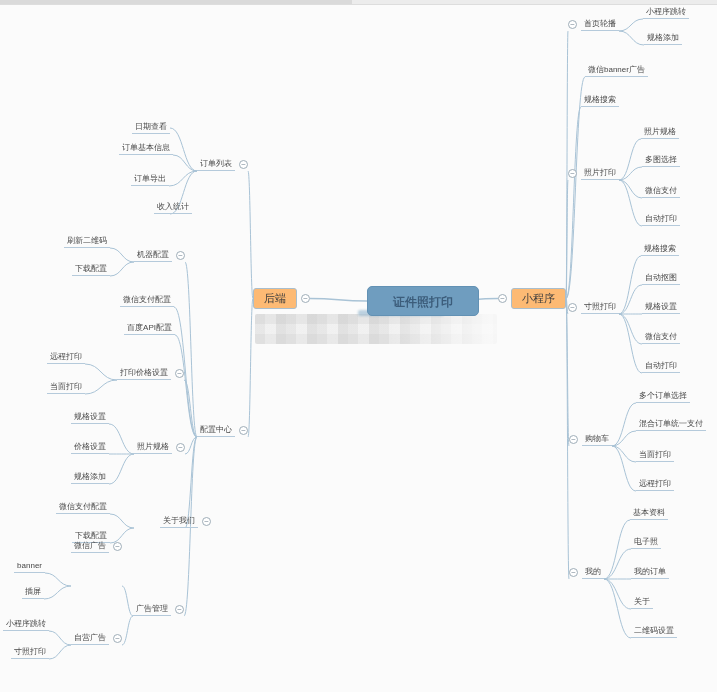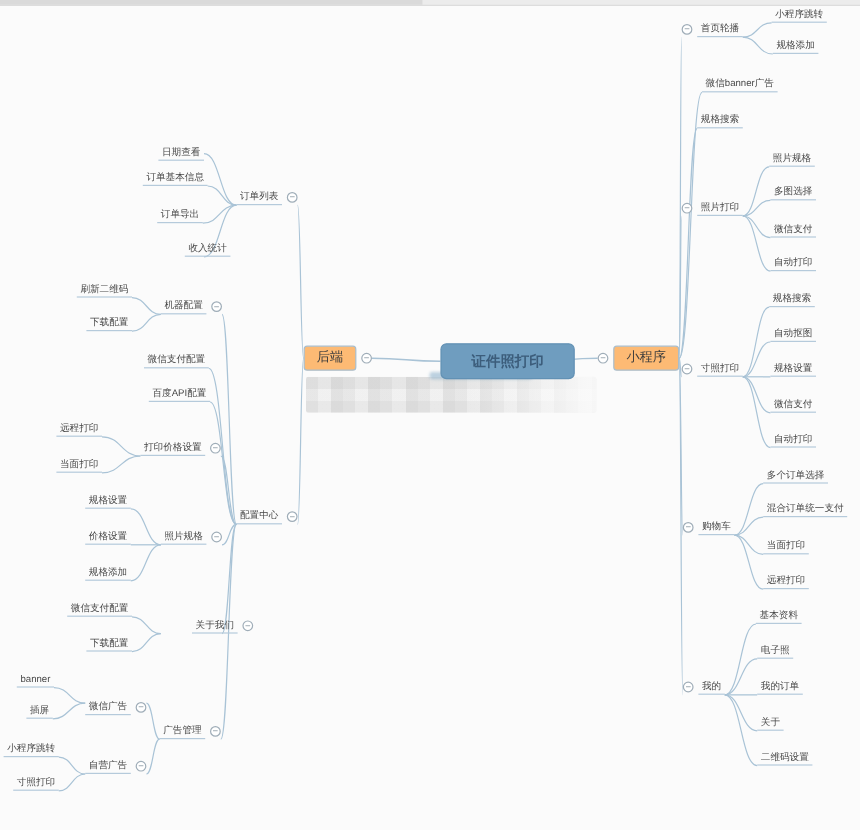--- a/index.html
+++ b/index.html
@@ -172,21 +172,21 @@
       <span class="lbl">微信支付配置</span>
     </div>
   <div class="node left" id="bk1c5g1" style="right:607px;top:530px">
       <span class="lbl">下载配置</span>
     </div>
 
   <div class="node left" id="bk1c6" style="right:533px;top:603px">
       <span class="lbl">广告管理</span>
       <span class="exp">−</span>
     </div>
-  <div class="node left" id="bk1c6g0" style="right:595px;top:583px">
+  <div class="node left" id="bk1c6g0" style="right:595px;top:540px">
       <span class="lbl">微信广告</span>
       <span class="exp">−</span>
     </div>
   <div class="node left" id="bk1c6g0h0" style="right:672px;top:560px">
       <span class="lbl">banner</span>
     </div>
   <div class="node left" id="bk1c6g0h1" style="right:673px;top:586px">
       <span class="lbl">插屏</span>
     </div>
   <div class="node left" id="bk1c6g1" style="right:595px;top:632px">

